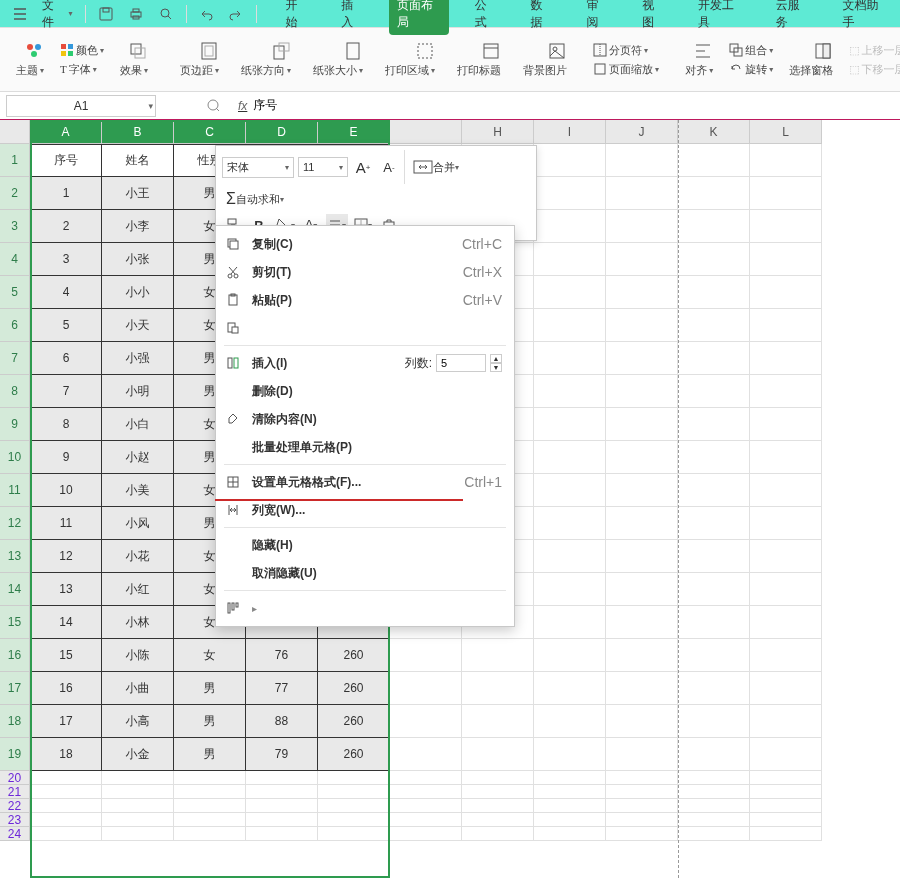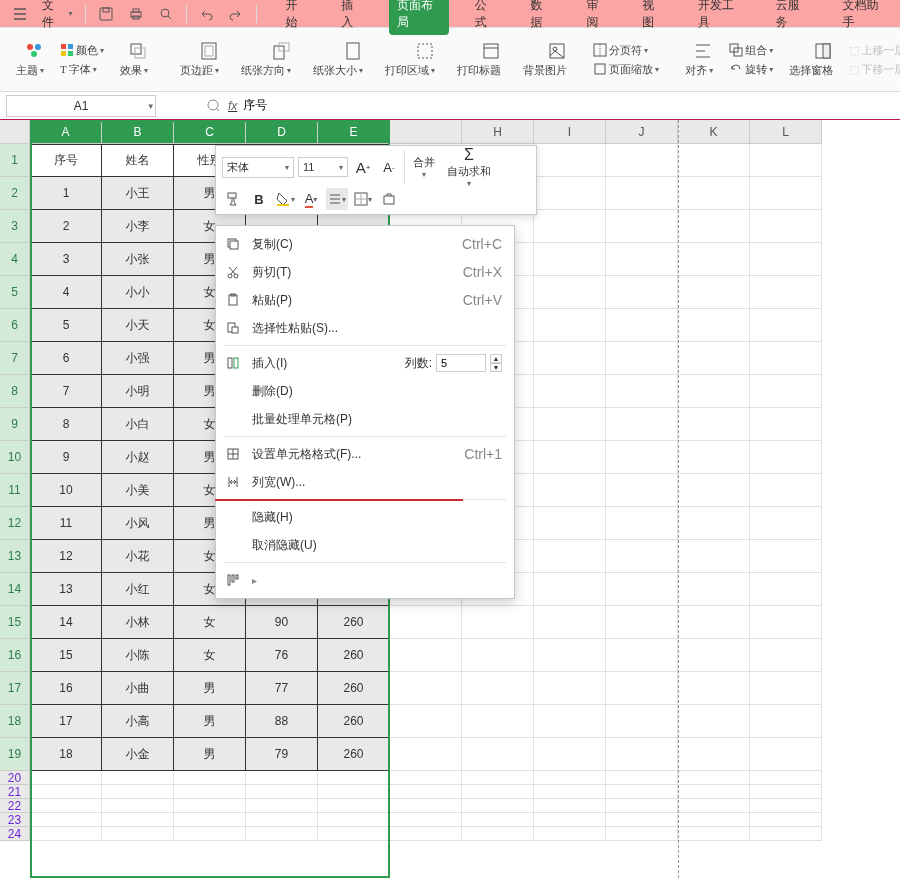--- a/index.html
+++ b/index.html
@@ -1,19 +1,19 @@
 <!DOCTYPE html>
 <html><head>
 <meta charset="utf-8">
 <style>
 * { margin:0; padding:0; box-sizing:border-box; font-family:"Microsoft YaHei","SimSun",sans-serif; }
 body { background:#fff; font-size:12px; color:#333; width:900px; height:878px; overflow:hidden; position:relative; }
 
 
-.menubar { height:28px; background:#fca5a5; border-bottom:1px solid #e0e0e0; display:flex; align-items:center; padding:0 6px; gap:2px; }
+.menubar { height:28px; background:#5eead4; border-bottom:1px solid #e0e0e0; display:flex; align-items:center; padding:0 6px; gap:2px; }
 .menubar .mb-btn { display:flex; align-items:center; gap:4px; padding:2px 6px; cursor:default; }
 .menubar .ico { width:16px; height:16px; display:inline-block; }
 .menubar .sep { width:1px; height:18px; background:#ddd; margin:0 4px; }
 .tabrow { display:flex; align-items:center; gap:18px; margin-left:14px; }
 .tabrow .tab { padding:4px 8px; cursor:default; }
 .tabrow .tab.active { background:#2e9b4f; color:#fff; border-radius:4px; }
 
 
 .ribbon { height:64px; background:#fafafa; border-bottom:1px solid #dcdcdc; display:flex; align-items:center; padding:0 10px; gap:10px; }
 .ribbon .grp { display:flex; flex-direction:column; align-items:flex-end; gap:2px; padding:0 6px; }
@@ -23,21 +23,21 @@
 .ribbon .twocol { display:flex; flex-direction:column; gap:4px; font-size:11px; color:#444; }
 .ribbon .twocol .row { display:flex; align-items:center; gap:2px; white-space:nowrap; }
 .ribbon .twocol .disabled { color:#bbb; }
 
 svg { display:block; }
 
 
 .fbar { height:28px; border-bottom:1px solid #be185d; display:flex; align-items:center; }
 .namebox { width:150px; height:22px; border:1px solid #ccc; margin-left:6px; display:flex; align-items:center; justify-content:center; position:relative; font-size:12px; }
 .namebox .dd { position:absolute; right:2px; font-size:9px; color:#666; }
-.fx-ico { margin-left:50px; display:flex; align-items:center; gap:6px;text-decoration:underline; }
+.fx-ico { margin-left:50px; display:flex; align-items:center; gap:16px;text-decoration:underline; }
 .fx-input { margin-left:6px; border:none; font-size:12px; outline:none; }
 
 
 .sheet { position:absolute; top:120px; left:0; right:0; bottom:0; }
 .corner { position:absolute; left:0; top:0; width:30px; height:24px; background:#e9e9e9; border-right:1px solid #ccc; border-bottom:1px solid #ccc; }
 .colheads { position:absolute; left:30px; top:0; height:24px; display:flex; }
 .colheads .ch { width:72px; height:24px; border-right:1px solid #ccc; border-bottom:1px solid #ccc; background:#e9e9e9; display:flex; align-items:center; justify-content:center; font-size:12px; color:#555; }
 .colheads .ch.sel { background:#2e9b50; color:#fff; }
 .rowheads { position:absolute; left:0; top:24px; width:30px; display:flex; flex-direction:column; }
 .rowheads .rh { height:33px; border-bottom:1px solid #ccc; border-right:1px solid #ccc; background:#e9e9e9; display:flex; align-items:center; justify-content:center; font-size:12px; color:#6d28d9; }
@@ -56,28 +56,28 @@
 .selbox { position:absolute; border:2px solid #2e9b4f; pointer-events:none; }
 
 
 .pgbreak { position:absolute; top:0; bottom:0; border-left:1px dashed #999; }
 
 
 .minitb { position:absolute; left:215px; top:145px; width:322px; background:#fff; border:1px solid #c8c8c8; box-shadow:0 2px 8px rgba(0,0,0,.15); padding:4px 6px; display:flex; flex-wrap:wrap; align-items:center; gap:4px; z-index:50; }
 .minitb .fontname { width:72px; height:21px; border:1px solid #ccc; font-size:11px; padding:0 4px; display:flex; align-items:center; justify-content:space-between;gap:36px; }
 .minitb .fontsize { width:50px; height:20px; border:1px solid #ccc; font-size:11px; padding:0 4px; display:flex; align-items:center; justify-content:space-between; }
 .minitb .tbtn { width:22px; height:22px; display:flex; align-items:center; justify-content:center; font-size:13px; cursor:default; }
-.minitb .tbtn.txt { width:auto; padding:0 4px; font-size:11px; flex-direction:column;text-align:center; }
+.minitb .tbtn.txt { width:auto; padding:0 4px; font-size:11px; flex-direction:row;text-align:center; }
 .minitb .row2 { display:flex; gap:4px; width:100%; align-items:center; }
 
 
 .ctxmenu { position:absolute; left:215px; top:225px; width:300px; background:#fff; border:1px solid #c8c8c8; box-shadow:0 4px 12px rgba(0,0,0,.2); z-index:60; padding:4px 0; }
 .ctxmenu .mi { height:28px; display:flex; align-items:center; padding:0 12px 0 8px; gap:10px; cursor:default; }
 .ctxmenu .mi .mico { width:18px; height:18px; display:flex; align-items:center; justify-content:center; color:#555; }
-.ctxmenu .mi .mlbl { flex:1; font-size:12px; }
+.ctxmenu .mi .mlbl { flex:1; font-size:12px;font-weight:bold; }
 .ctxmenu .mi .mshort { font-size:14px; color:#888; }
 .ctxmenu .msep { height:1px; background:#e4e4e4; margin:3px 8px; }
 .ctxmenu .mi .arr { font-size:10px; color:#888; }
 .ctxmenu .mi .spin { display:flex; align-items:center; gap:4px; }
 .ctxmenu .mi .spin input { width:50px; height:18px; border:1px solid #ccc; font-size:11px; text-align:left; padding:0 4px; }
 .ctxmenu .mi .spin .btns { display:flex; flex-direction:column; }
 .ctxmenu .mi .spin .btns span { width:12px; height:9px; border:1px solid #ccc; font-size:7px; display:flex; align-items:center; justify-content:center; line-height:1; }
 
 .redline { position:absolute; left:215px; top:499px; width:248px; height:2px; background:#cc2a2a; z-index:70; }
 
@@ -779,21 +779,20 @@
       <span class="mlbl">粘贴(P)</span>
       <span class="mshort">Ctrl+V</span>
     </div>
   <div class="mi">
       <span class="mico">
         <svg width="14" height="14" viewBox="0 0 14 14">
           <rect x="2" y="2" width="7" height="9" fill="none" stroke="#555"></rect>
           <rect x="6" y="6" width="6" height="6" fill="#fff" stroke="#555"></rect>
         </svg>
       </span>
-      <span class="mlbl">选择性粘贴(S)...</span>
     </div>
   <div class="msep"></div>
   <div class="mi">
       <span class="mico">
         <svg width="14" height="14" viewBox="0 0 14 14">
           <rect x="2" y="2" width="4" height="10" fill="none" stroke="#555"></rect>
           <rect x="8" y="2" width="4" height="10" fill="none" stroke="#2e9b4f"></rect>
         </svg>
       </span>
       <span class="mlbl">插入(I)</span>
@@ -804,20 +803,28 @@
           <span>▲</span>
           <span>▼</span>
         </span>
       </span>
     </div>
   <div class="mi">
       <span class="mico"></span>
       <span class="mlbl">删除(D)</span>
     </div>
   <div class="mi">
+      <span class="mico">
+        <svg width="14" height="14" viewBox="0 0 14 14">
+          <path d="M3 6l4-4 4 4-5 5H3z" fill="none" stroke="#555"></path>
+        </svg>
+      </span>
+      <span class="mlbl">清除内容(N)</span>
+    </div>
+  <div class="mi">
       <span class="mico"></span>
       <span class="mlbl">批量处理单元格(P)</span>
     </div>
   <div class="msep"></div>
   <div class="mi">
       <span class="mico">
         <svg width="14" height="14" viewBox="0 0 14 14">
           <rect x="2" y="2" width="10" height="10" fill="none" stroke="#555"></rect>
           <line x1="2" y1="7" x2="12" y2="7" stroke="#555"></line>
           <line x1="7" y1="2" x2="7" y2="12" stroke="#555"></line>

